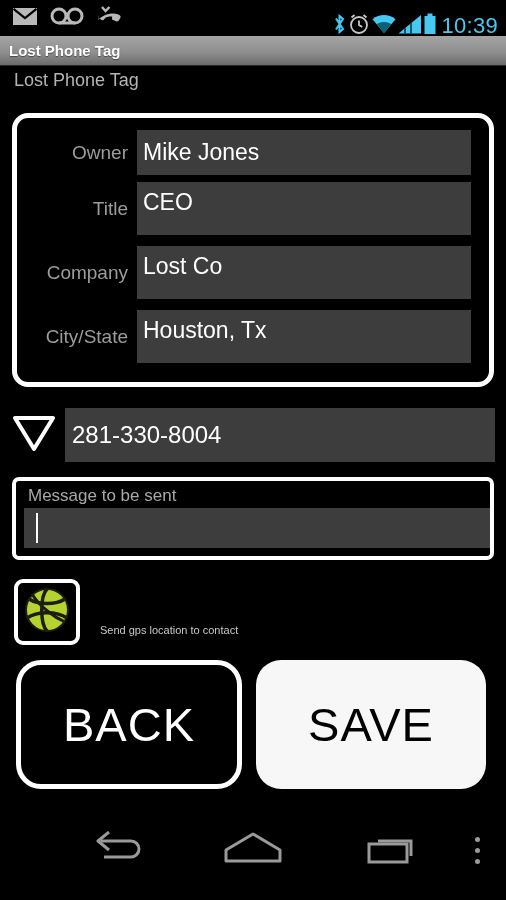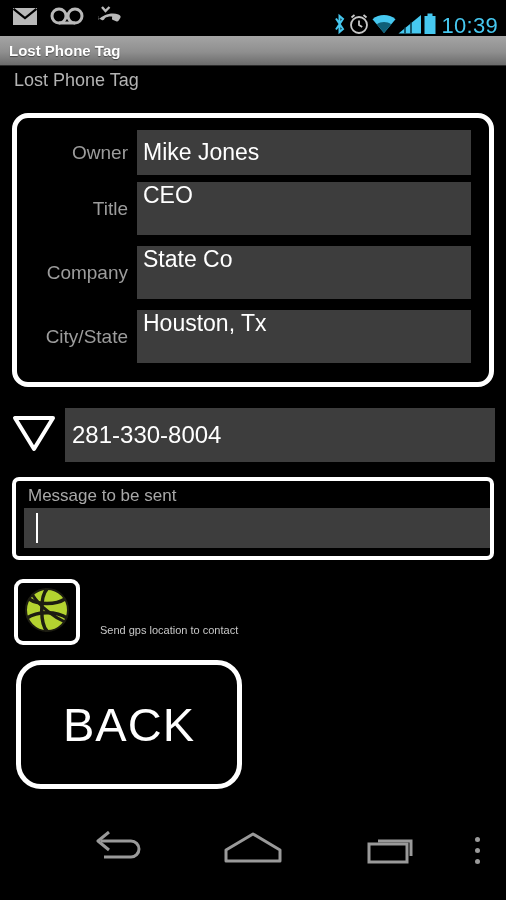--- a/index.html
+++ b/index.html
@@ -54,21 +54,21 @@
   }
   .field-label {
     color: #9c9c9c; font-size: 19px; text-align: right;
     width: 120px; padding-right: 9px; white-space: nowrap;
   }
   .field-input {
     background: #3d3d3d; color: #ffffff; font-size: 23px;
     height: 45px; width: 334px; display: flex; align-items: center;
     padding: 0 6px; overflow: hidden; white-space: nowrap;
   }
-  .field-input.tall { height: 53px; align-items: flex-start; padding-top: 0; }
+  .field-input.tall { height: 53px; align-items: flex-start; padding-top: 7px; }
 
   
   .phone-row {
     position: absolute; left: 0; top: 406px; width: 506px; height: 58px;
     display: flex; align-items: center;
   }
   .spinner-triangle { margin-left: 12px; margin-right: 9px; display:block; }
   .phone-input {
     background: #3d3d3d; color: #ffffff; font-size: 24px;
     height: 54px; width: 430px; display: flex; align-items: center; padding: 4px 7px;
@@ -207,21 +207,21 @@
       <div class="field-input">Mike Jones</div>
     </div>
 
     <div class="field-row" style="top:64px;border-radius:17px;">
       <span class="field-label">Title</span>
       <div class="field-input tall">CEO</div>
     </div>
 
     <div class="field-row" style="top:128px;">
       <span class="field-label">Company</span>
-      <div class="field-input tall">State Co</div>
+      <div class="field-input tall">Lost Co</div>
     </div>
 
     <div class="field-row" style="top:192px;">
       <span class="field-label">City/State</span>
       <div class="field-input tall">Houston, Tx</div>
     </div>
   </div>
 
   <div class="phone-row">
     <span class="spinner-triangle">
@@ -250,20 +250,21 @@
           <path d="M11 10c8 13 22 23 33 28" fill="none" stroke="#1d1d12" stroke-width="3"></path>
           <circle cx="26" cy="26" r="21" fill="none" stroke="#1d1d12" stroke-width="2"></circle>
         </svg>
       </span>
     </div>
     <span class="gps-label">Send gps location to contact</span>
   </div>
 
   <div class="btn-row">
     <div class="btn btn-back">BACK</div>
+    <div class="btn btn-save">SAVE</div>
   </div>
 
   <div class="navbar">
     <div class="nav-btn nav-back">
       <span>
         <svg width="56" height="34" viewBox="0 0 56 34">
           <path d="M44 10H14" fill="none" stroke="#9a9a9a" stroke-width="3"></path>
           <path d="M44 10a8 8 0 0 1 0 16H17" fill="none" stroke="#9a9a9a" stroke-width="3"></path>
           <path d="M22 1L11 10l11 9" fill="none" stroke="#9a9a9a" stroke-width="3" stroke-linejoin="round"></path>
         </svg>

